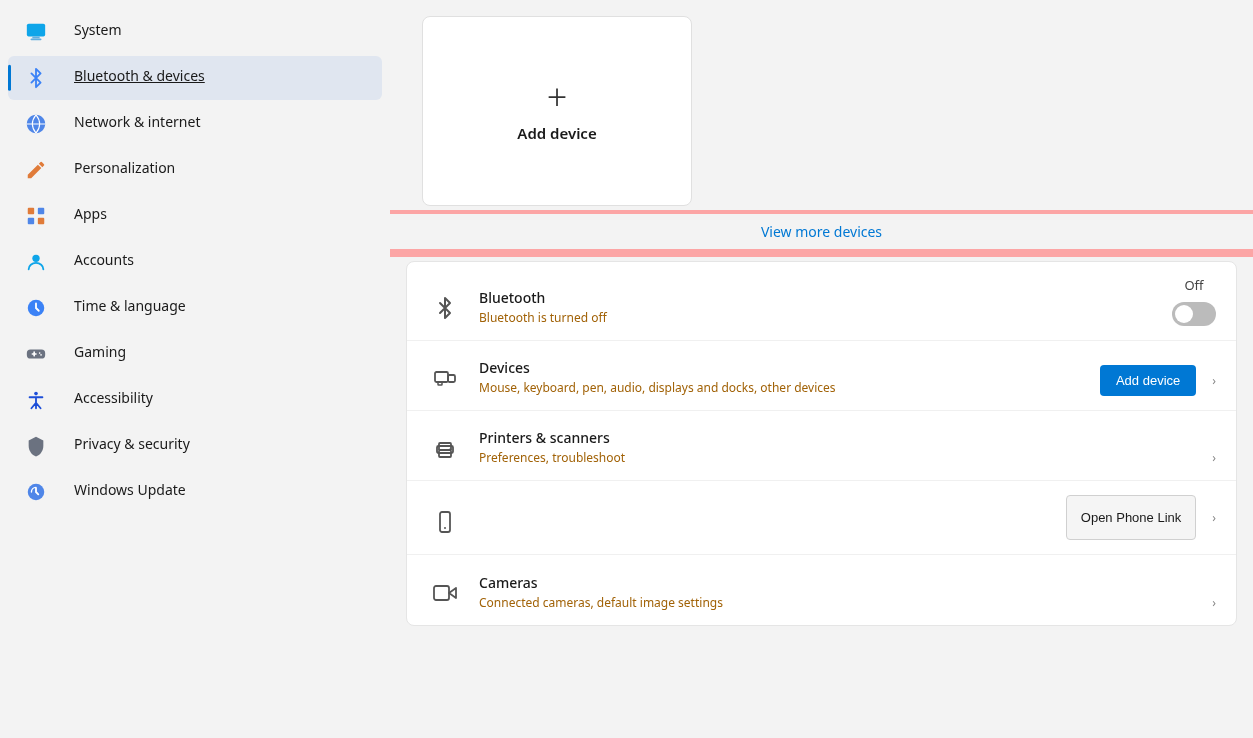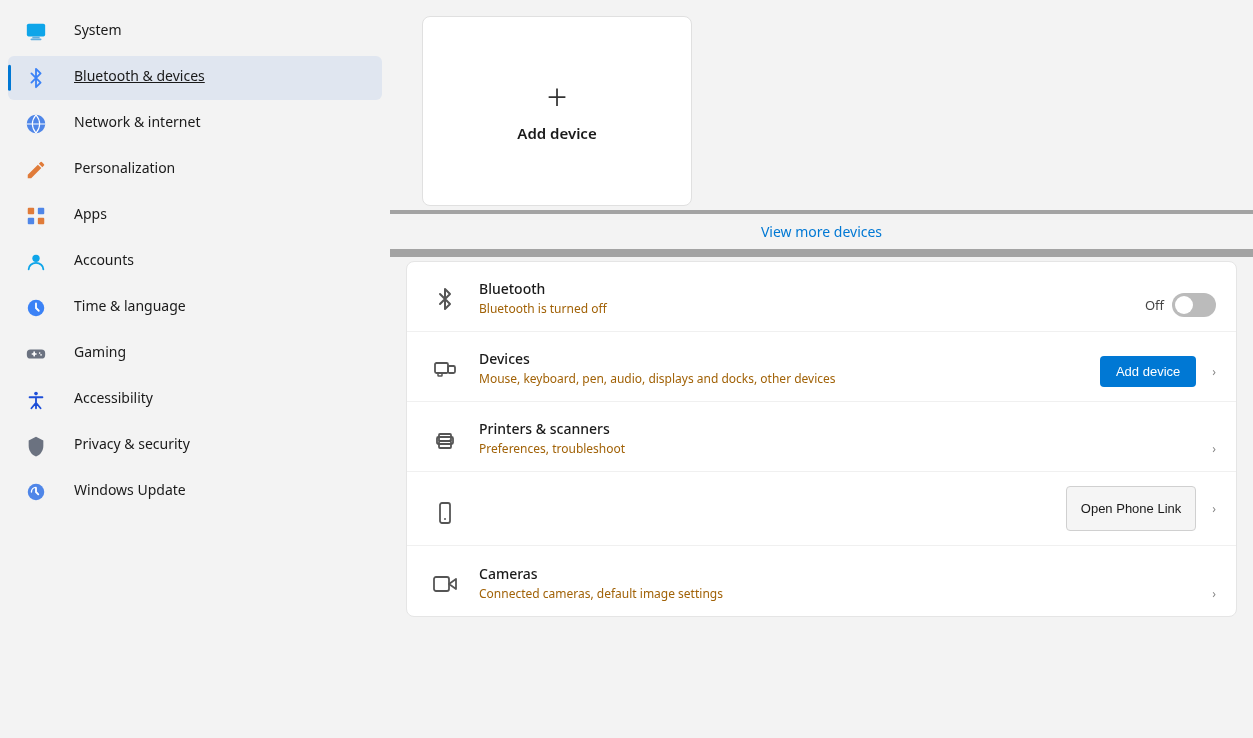--- a/index.html
+++ b/index.html
@@ -151,20 +151,21 @@
       align-items: center;
       gap: 8px;
       flex-shrink: 0;
     }
 
     
     .toggle-container {
       display: flex;
       align-items: center;
       gap: 8px;
+      flex-direction: column;
     }
     .toggle-label {
       font-size: 13px;
       color: #444;
     }
     .toggle {
       width: 44px;
       height: 24px;
       background: #bbb;
       border-radius: 12px;
@@ -224,21 +225,21 @@
     .main::-webkit-scrollbar-thumb { background: #ccc; border-radius: 3px; }
     .sidebar::-webkit-scrollbar { width: 4px; }
     .sidebar::-webkit-scrollbar-thumb { background: #ccc; border-radius: 3px; }
 
     
     .main-content {
       padding-top: 8px;
     }
 
     .view-more-wrapper {
-      background: #a3a3a3;
+      background: #fca5a5;
       display: flex;
       justify-content: center;
       padding: 4px 0 8px 0;
     }
     .view-more-inner {
       background: #f3f3f3;
       width: 100%;
       text-align: center;
     }
   </style>

